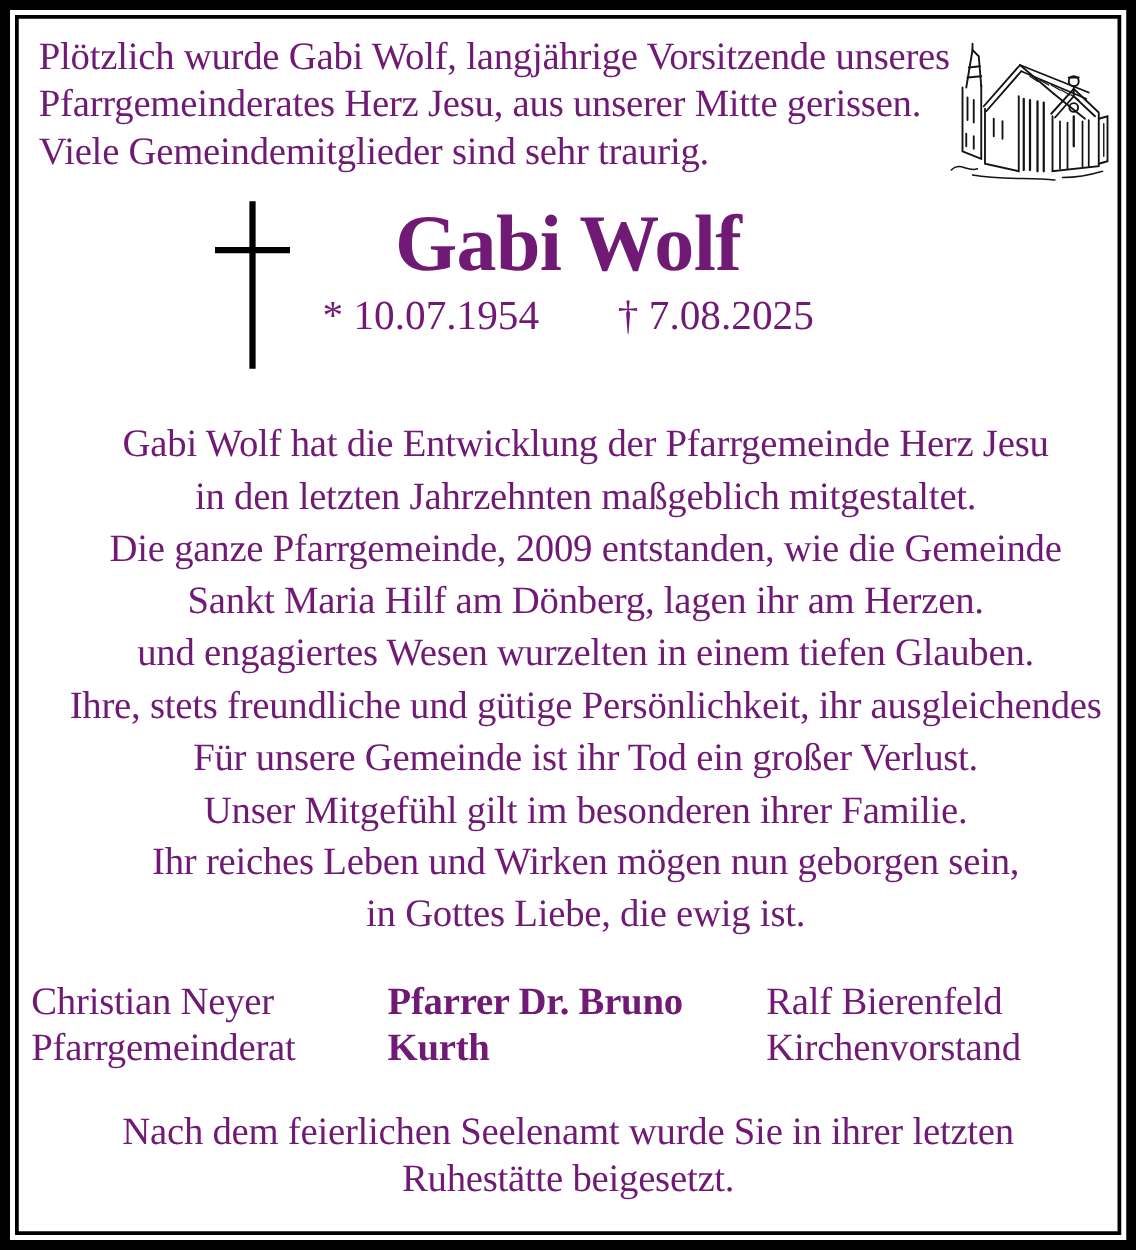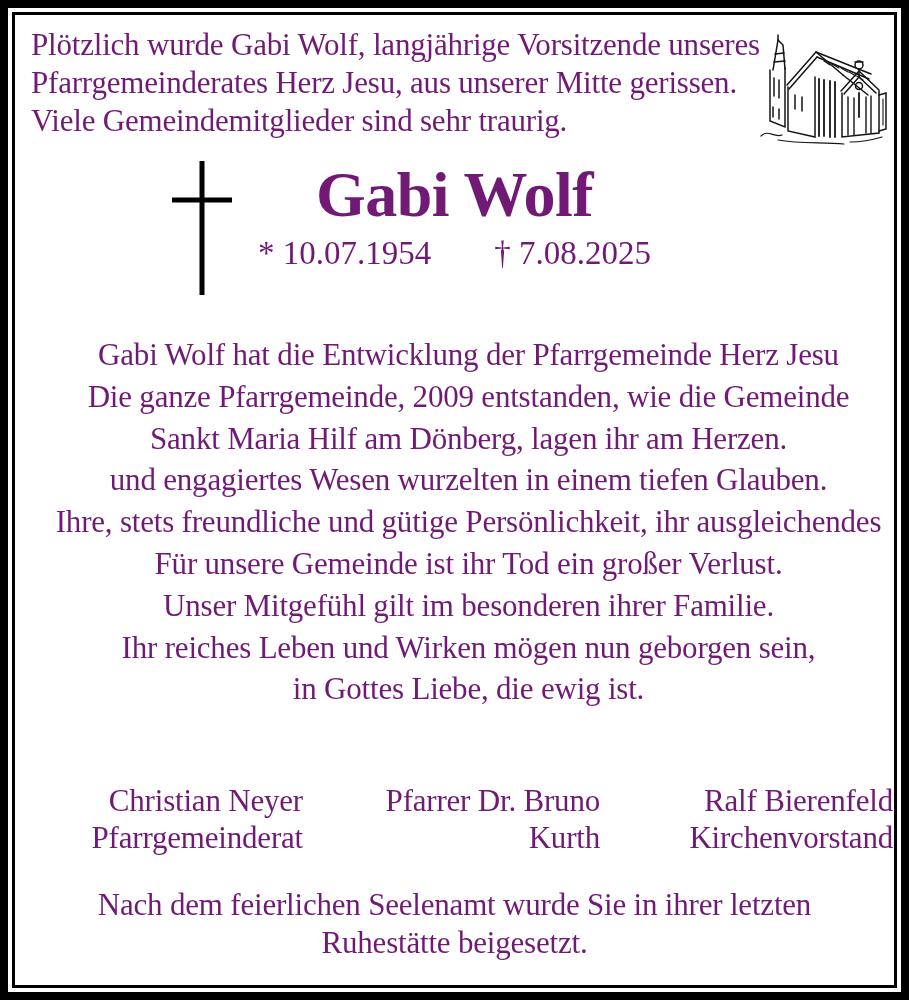--- a/index.html
+++ b/index.html
@@ -44,26 +44,26 @@
   }
   .body-text {
     position: absolute; left: 0; right: 0; top: 319px;
     text-align: center;
     font-size: 31px; line-height: 41.8px;
     letter-spacing: -0.2px;
   }
   .body-text .line { white-space: nowrap; padding-left: 28px; }
   .sig {
     position: absolute; top: 767px;
-    text-align: right;
+    text-align: left;
     font-size: 31px; line-height: 37px;
     letter-spacing: -0.2px;
   }
   .sig-left   { left: 10px;  width: 278px; }
-  .sig-center { left: 295px; width: 290px; }
+  .sig-center { left: 295px; width: 290px; font-weight: bold; }
   .sig-right  { left: 598px; width: 280px; }
   .closing {
     position: absolute; left: 0; right: 0; top: 871px;
     text-align: center;
     font-size: 31px; line-height: 38px;
     letter-spacing: -0.2px;
   }
   .closing .line { white-space: nowrap; }
 </style>
 </head>
@@ -125,20 +125,21 @@
 
     <div class="title">Gabi Wolf</div>
 
     <div class="dates">
       <span>* 10.07.1954</span>
       <span>† 7.08.2025</span>
     </div>
 
     <div class="body-text">
       <div class="line">Gabi Wolf hat die Entwicklung der Pfarrgemeinde Herz Jesu</div>
+      <div class="line">in den letzten Jahrzehnten maßgeblich mitgestaltet.</div>
       <div class="line">Die ganze Pfarrgemeinde, 2009 entstanden, wie die Gemeinde</div>
       <div class="line">Sankt Maria Hilf am Dönberg, lagen ihr am Herzen.</div>
       <div class="line">und engagiertes Wesen wurzelten in einem tiefen Glauben.</div>
       <div class="line">Ihre, stets freundliche und gütige Persönlichkeit, ihr ausgleichendes</div>
       <div class="line">Für unsere Gemeinde ist ihr Tod ein großer Verlust.</div>
       <div class="line">Unser Mitgefühl gilt im besonderen ihrer Familie.</div>
       <div class="line">Ihr reiches Leben und Wirken mögen nun geborgen sein,</div>
       <div class="line">in Gottes Liebe, die ewig ist.</div>
     </div>
 

